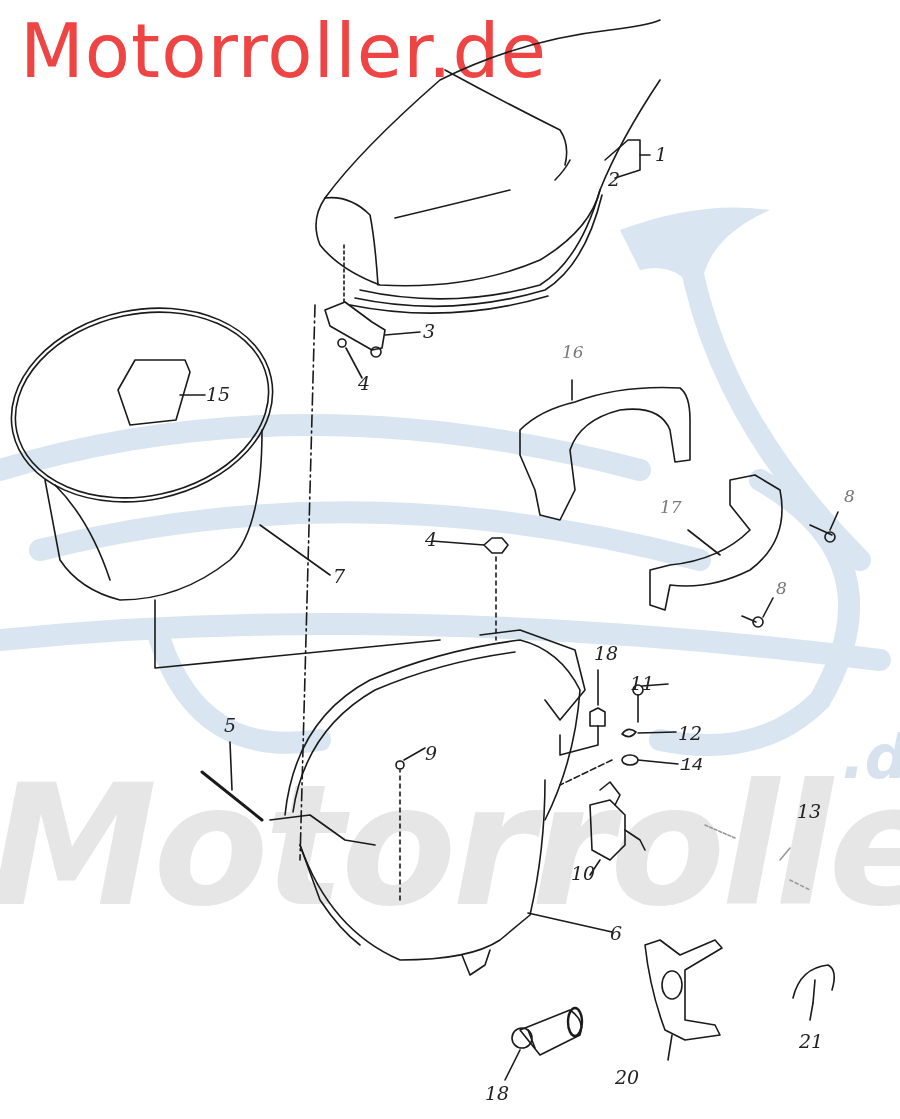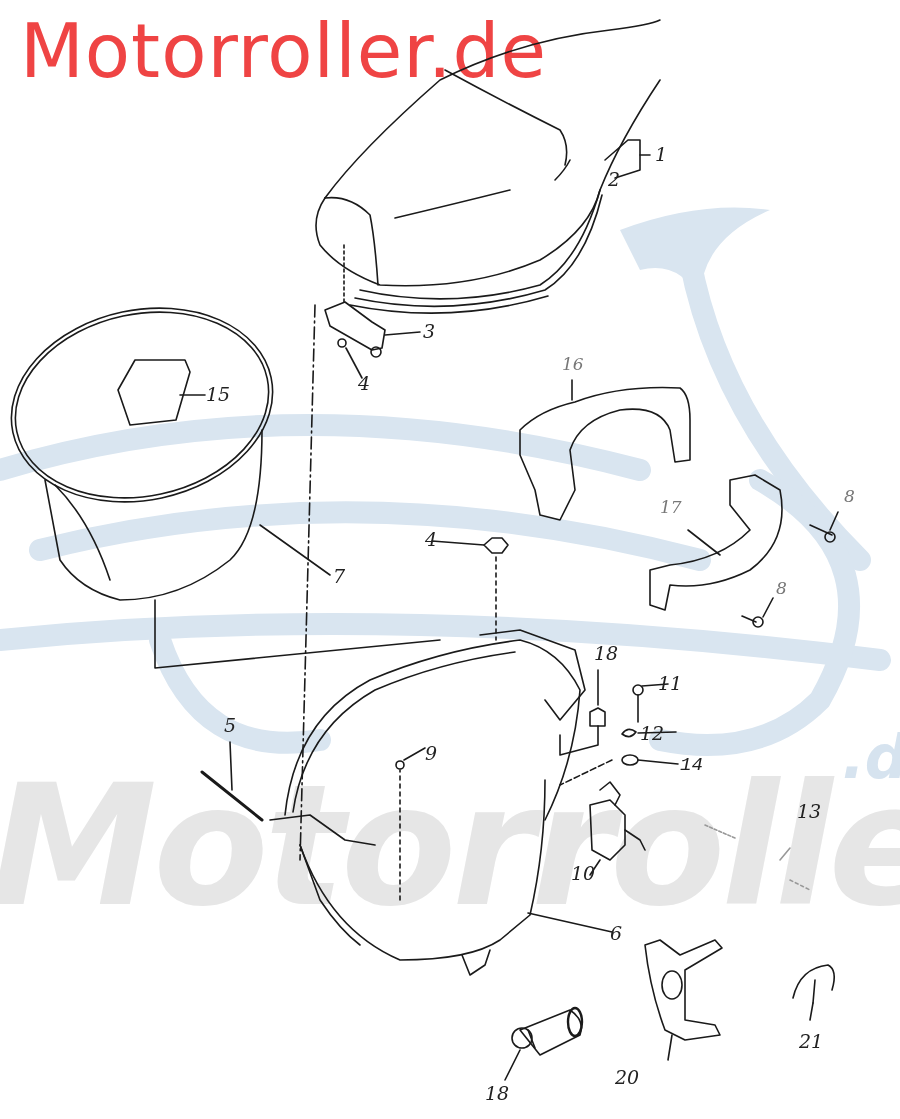--- a/index.html
+++ b/index.html
@@ -165,23 +165,23 @@
 <div class="lbl" style="left:423px;top:320px;">3</div>
 <div class="lbl" style="left:358px;top:372px;">4</div>
 <div class="lbl" style="left:425px;top:528px;">4</div>
 <div class="lbl" style="left:224px;top:714px;">5</div>
 <div class="lbl" style="left:610px;top:922px;">6</div>
 <div class="lbl" style="left:333px;top:565px;">7</div>
 <div class="lbl light" style="left:844px;top:486px;">8</div>
 <div class="lbl light" style="left:776px;top:578px;">8</div>
 <div class="lbl" style="left:425px;top:742px;">9</div>
 <div class="lbl" style="left:571px;top:862px;">10</div>
-<div class="lbl" style="left:658px;top:672px;">11</div>
-<div class="lbl" style="left:640px;top:722px;">12</div>
+<div class="lbl" style="left:630px;top:672px;">11</div>
+<div class="lbl" style="left:678px;top:722px;">12</div>
 <div class="lbl" style="left:797px;top:800px;">13</div>
 <div class="lbl" style="left:680px;top:754px;font-family:Liberation Mono, monospace;">14</div>
 <div class="lbl" style="left:206px;top:383px;">15</div>
-<div class="lbl light" style="left:562px;top:354px;text-align:right;">16</div>
+<div class="lbl light" style="left:562px;top:342px;text-align:right;">16</div>
 <div class="lbl light" style="left:660px;top:497px;">17</div>
 <div class="lbl" style="left:594px;top:642px;">18</div>
 <div class="lbl" style="left:485px;top:1082px;">18</div>
 <div class="lbl" style="left:615px;top:1066px;">20</div>
 <div class="lbl" style="left:799px;top:1030px;">21</div>
 
 </body></html>

